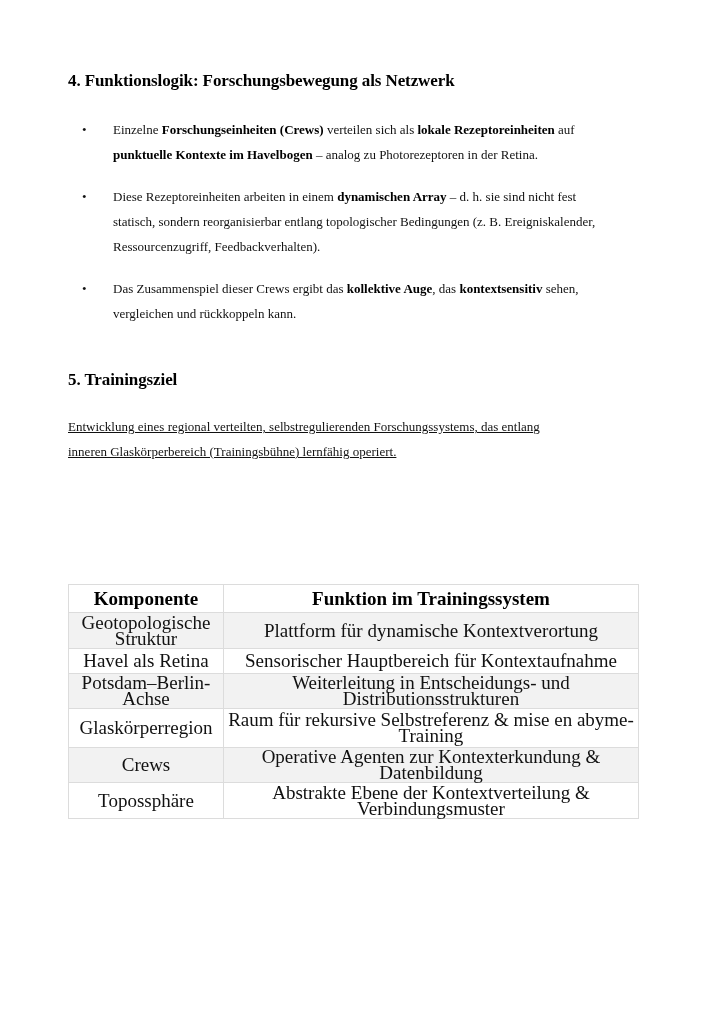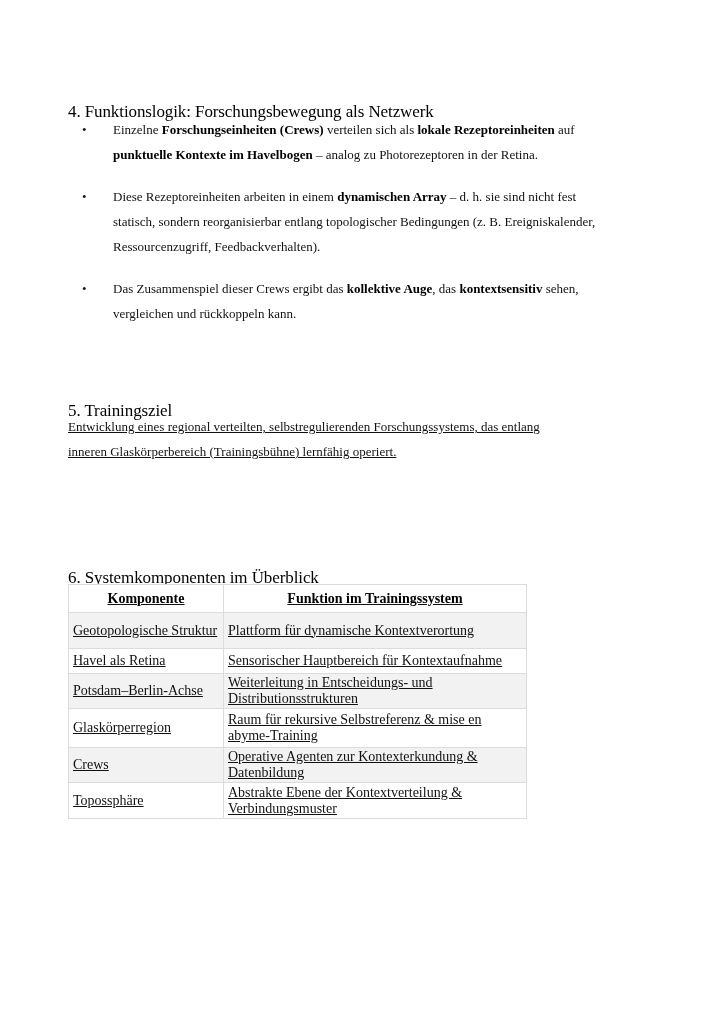--- a/index.html
+++ b/index.html
@@ -7,25 +7,24 @@
   body {
     font-family: "Liberation Serif", "DejaVu Serif", serif;
     color: #111111;
     position: relative;
   }
   .page { position: absolute; left: 0; top: 0; width: 724px; height: 1024px; }
   h2 {
     position: absolute;
     left: 68px;
     font-size: 17px;
-    font-weight: normal;
+    font-weight: bold;
     color: #000;
     letter-spacing: -0.1px;
     white-space: nowrap;
-    margin-top: 31px;
   }
   ul.bullets { position: absolute; left: 0; list-style: none; width: 724px; }
   ul.bullets li {
     position: relative;
     padding-left: 113px;
     padding-right: 50px;
     font-size: 13px;
     line-height: 25px;
     color: #111;
   }
@@ -44,32 +43,31 @@
     font-size: 13px;
     line-height: 25px;
     color: #111;
     text-decoration: underline;
   }
   p.para span { display: block; white-space: nowrap; }
   table.components {
     position: absolute;
     left: 68px;
     top: 584px;
-    width: 459px;
+    width: 571px;
     border-collapse: collapse;
-    font-size: 14px;
+    font-size: 19px;
     color: #111;
-    text-decoration: underline;
   }
   table.components th, table.components td {
     border: 1px solid #dcdcdc;
     padding: 1px 4px;
     line-height: 16px;
     vertical-align: middle;
-    text-align: left;
+    text-align: center;
   }
   table.components th {
     font-weight: bold;
     text-align: center;
     height: 28px;
     background: #ffffff;
     color: #000;
   }
   table.components td.c1 { width: 155px; }
   table.components tr.alt td { background: #f2f2f2; }
@@ -106,21 +104,20 @@
       </li>
   </ul>
 
   <h2 style="top:370px;">5. Trainingsziel</h2>
 
   <p class="para" style="top:414px;">
     <span>Entwicklung eines regional verteilten, selbstregulierenden Forschungssystems, das entlang</span>
     <span>inneren Glaskörperbereich (Trainingsbühne) lernfähig operiert.</span>
   </p>
 
-  <h2 style="top:537px;">6. Systemkomponenten im Überblick</h2>
 
   <table class="components">
     <thead>
       <tr>
         <th class="c1">Komponente</th>
         <th>Funktion im Trainingssystem</th>
       </tr>
     </thead>
     <tbody>
       <tr class="alt r1">

